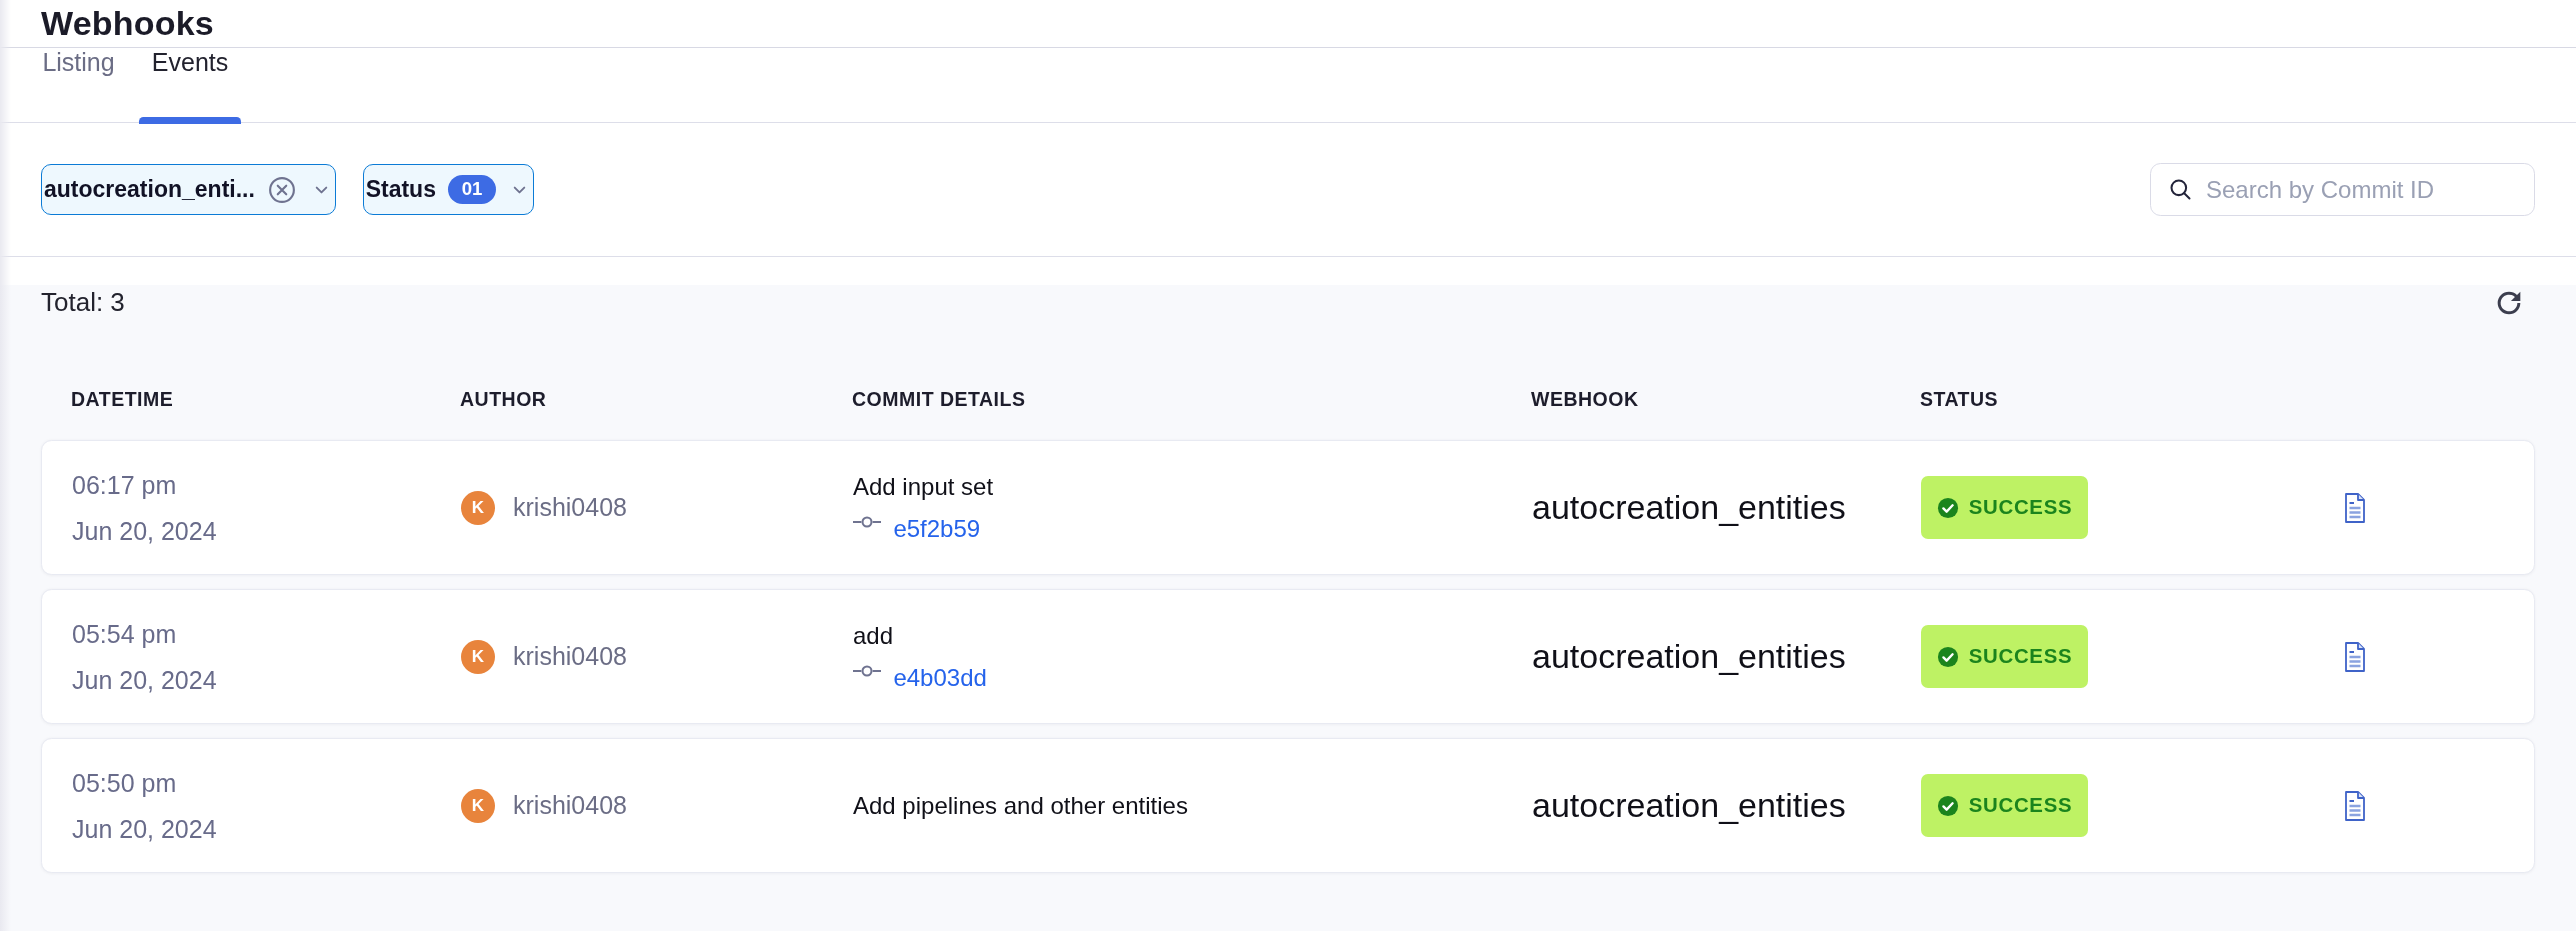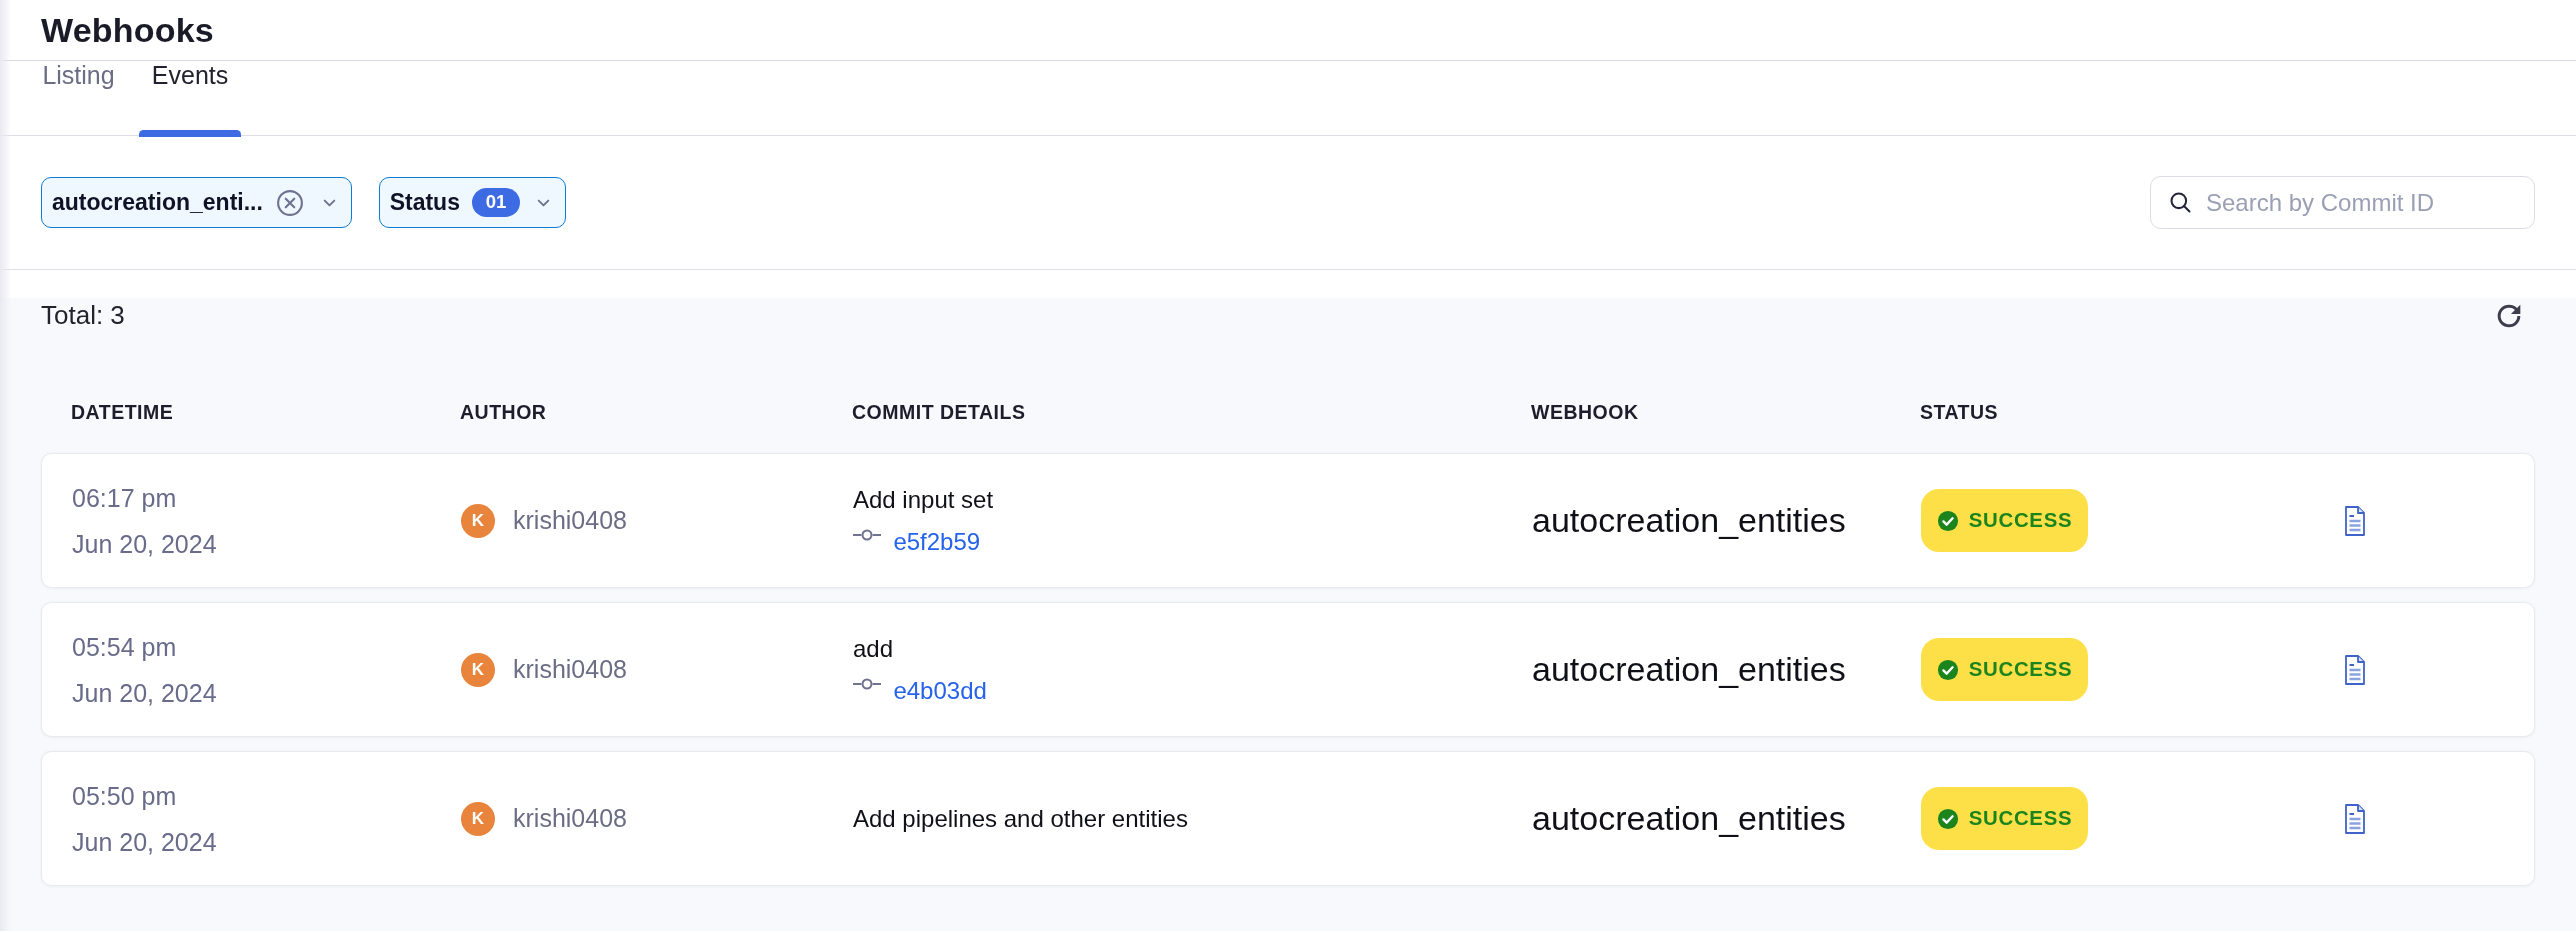--- a/index.html
+++ b/index.html
@@ -12,21 +12,21 @@
     position:relative;
   }
   .edge-fade {
     position:absolute; left:0; top:0; width:10.6px; height:100%;
     background:linear-gradient(to right,#e9e9f0,rgba(233,233,240,0));
     z-index:5; pointer-events:none;
   }
 
   
   .title-bar {
-    height:61px; border-bottom:1.8px solid #d8d9e4;
+    height:48px; border-bottom:1.8px solid #d8d9e4;
     display:flex; align-items:center; padding:14px 41px;
   }
   .page-title { font-size:34px; font-weight:700; color:#1b1b28; letter-spacing:0.2px; }
 
   
   .tab-bar {
     height:75px; border-bottom:1.8px solid #dddee9;
     display:flex; align-items:stretch; padding-left:30px;
   }
   .tab {
@@ -40,21 +40,21 @@
     height:7px; background:#3d6be4; border-radius:4.4px 4.4px 0 0;
   }
 
   
   .filter-bar {
     height:134px; border-bottom:1.8px solid #dddee9;
     display:flex; align-items:center; padding:0 41px; gap:27px;
   }
   .chip {
     display:inline-flex; align-items:center; gap:12.4px;
-    height:51px; padding:0 10px;
+    height:51px; padding:0 2px;
     background:#eef8fe; border:1.8px solid #0b7bd6; border-radius:10px;
     cursor:pointer;
   }
   .chip-label { font-size:23px; font-weight:600; color:#111226; white-space:nowrap; }
   .count-badge {
     background:#3d6be4; color:#ffffff; font-size:18.6px; font-weight:700;
     padding:3.5px 13.3px; border-radius:16px; line-height:1.2;
   }
   .chip svg { display:block; }
   .spacer { flex:1; }
@@ -109,21 +109,21 @@
     color:#fff; font-size:17px; font-weight:700;
     display:flex; align-items:center; justify-content:center;
   }
   .author-name { font-size:25px; color:#6b6d85; }
   .commit-msg { font-size:24px; color:#101018; }
   .commit-line { display:flex; gap:12.4px; margin-top:14px; }
   .commit-id { font-size:24px; color:#2563eb; text-decoration:none; cursor:pointer; }
   .webhook-name { font-size:34px; color:#101018; }
   .status-pill {
     display:inline-flex; align-items:center; gap:9.8px;
-    background:#fde047; border-radius:18px; padding:20px 16px;
+    background:#bef264; border-radius:7px; padding:20px 16px;
     justify-self:start;
   }
   .status-text { font-size:20.4px; font-weight:700; color:#1b841d; letter-spacing:0.7px; }
   .action-cell { display:flex; align-items:center; }
   .doc-btn { background:none; border:none; cursor:pointer; padding:1.8px; display:flex; }
 </style>
 </head>
 <body>
 
 <div class="edge-fade"></div>

